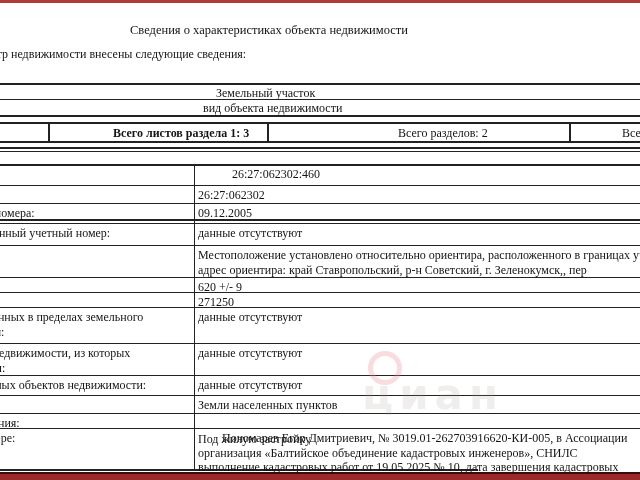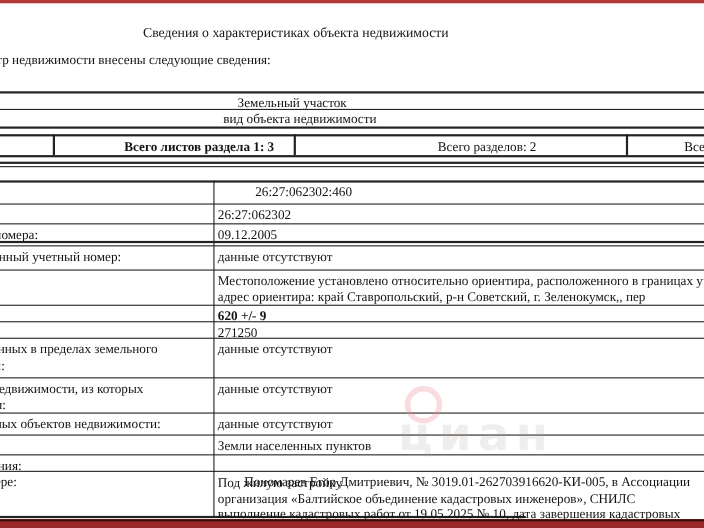--- a/index.html
+++ b/index.html
@@ -85,21 +85,21 @@
       <div class="hline" style="top: 428px; left: 0px; width: 640px; height: 1px;"></div>
       <div class="vline" style="left: 194px; top: 164px; width: 1px; height: 306px;"></div>
       <div class="txt" style="left: 198px; top: 167px; margin-left: 34px;">26:27:062302:460</div>
       <div class="txt" style="left: 198px; top: 188px;">26:27:062302</div>
       <div class="txt" style="left: -165px; top: 206px;">Дата присвоения кадастрового номера:</div>
       <div class="txt" style="left: 198px; top: 206px;">09.12.2005</div>
       <div class="txt" style="left: -165px; top: 226px;">Ранее присвоенный государственный учетный номер:</div>
       <div class="txt" style="left: 198px; top: 226px;">данные отсутствуют</div>
       <div class="txt" style="left: 198px; top: 248px;">Местоположение установлено относительно ориентира, расположенного в границах участка.</div>
       <div class="txt" style="left: 198px; top: 262.5px;">адрес ориентира: край Ставропольский, р-н Советский, г. Зеленокумск,, пер</div>
-      <div class="txt" style="left: 198px; top: 280px; font-weight: bold;">620 +/- 9</div>
+      <div class="txt" style="left: 198px; top: 280px;">620 +/- 9</div>
       <div class="txt" style="left: 198px; top: 295px;">271250</div>
       <div class="txt" style="left: -165px; top: 310px;">Кадастровые номера расположенных в пределах земельного</div>
       <div class="txt" style="left: -165px; top: 324.5px;">участка объектов недвижимости:</div>
       <div class="txt" style="left: 198px; top: 310px;">данные отсутствуют</div>
       <div class="txt" style="left: -165px; top: 346px;">Кадастровые номера объектов недвижимости, из которых</div>
       <div class="txt" style="left: -165px; top: 360.5px;">образован объект недвижимости:</div>
       <div class="txt" style="left: 198px; top: 346px;">данные отсутствуют</div>
       <div class="txt" style="left: -165px; top: 378px;">Кадастровые номера образованных объектов недвижимости:</div>
       <div class="txt" style="left: 198px; top: 378px;">данные отсутствуют</div>
       <div class="txt" style="left: 198px; top: 398px;">Земли населенных пунктов</div>

